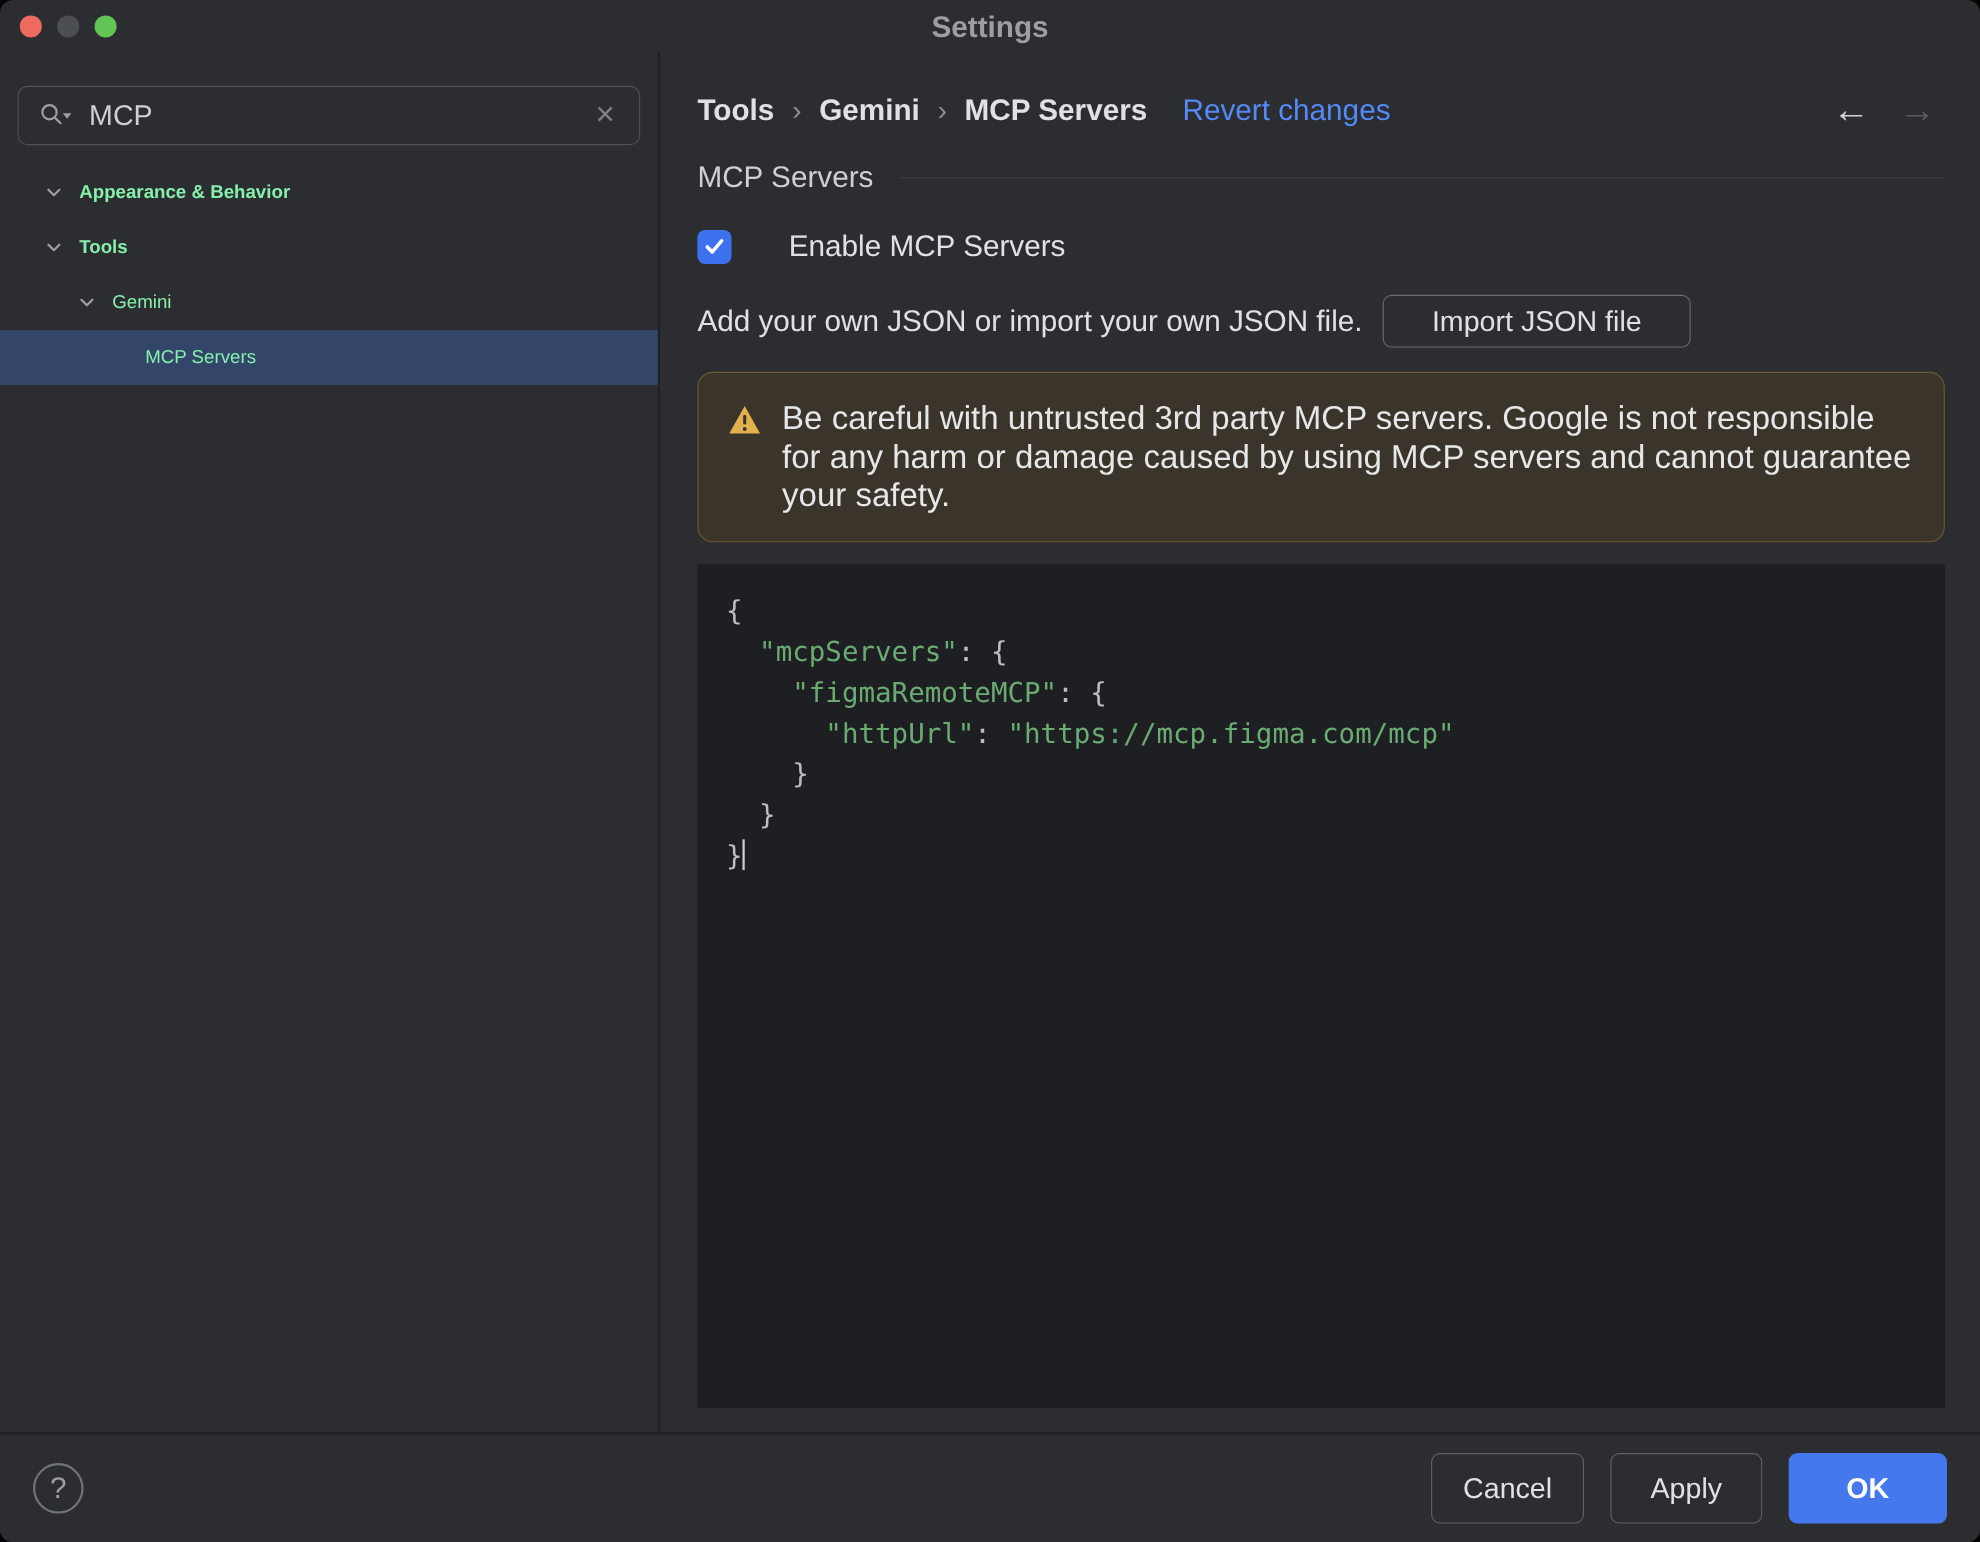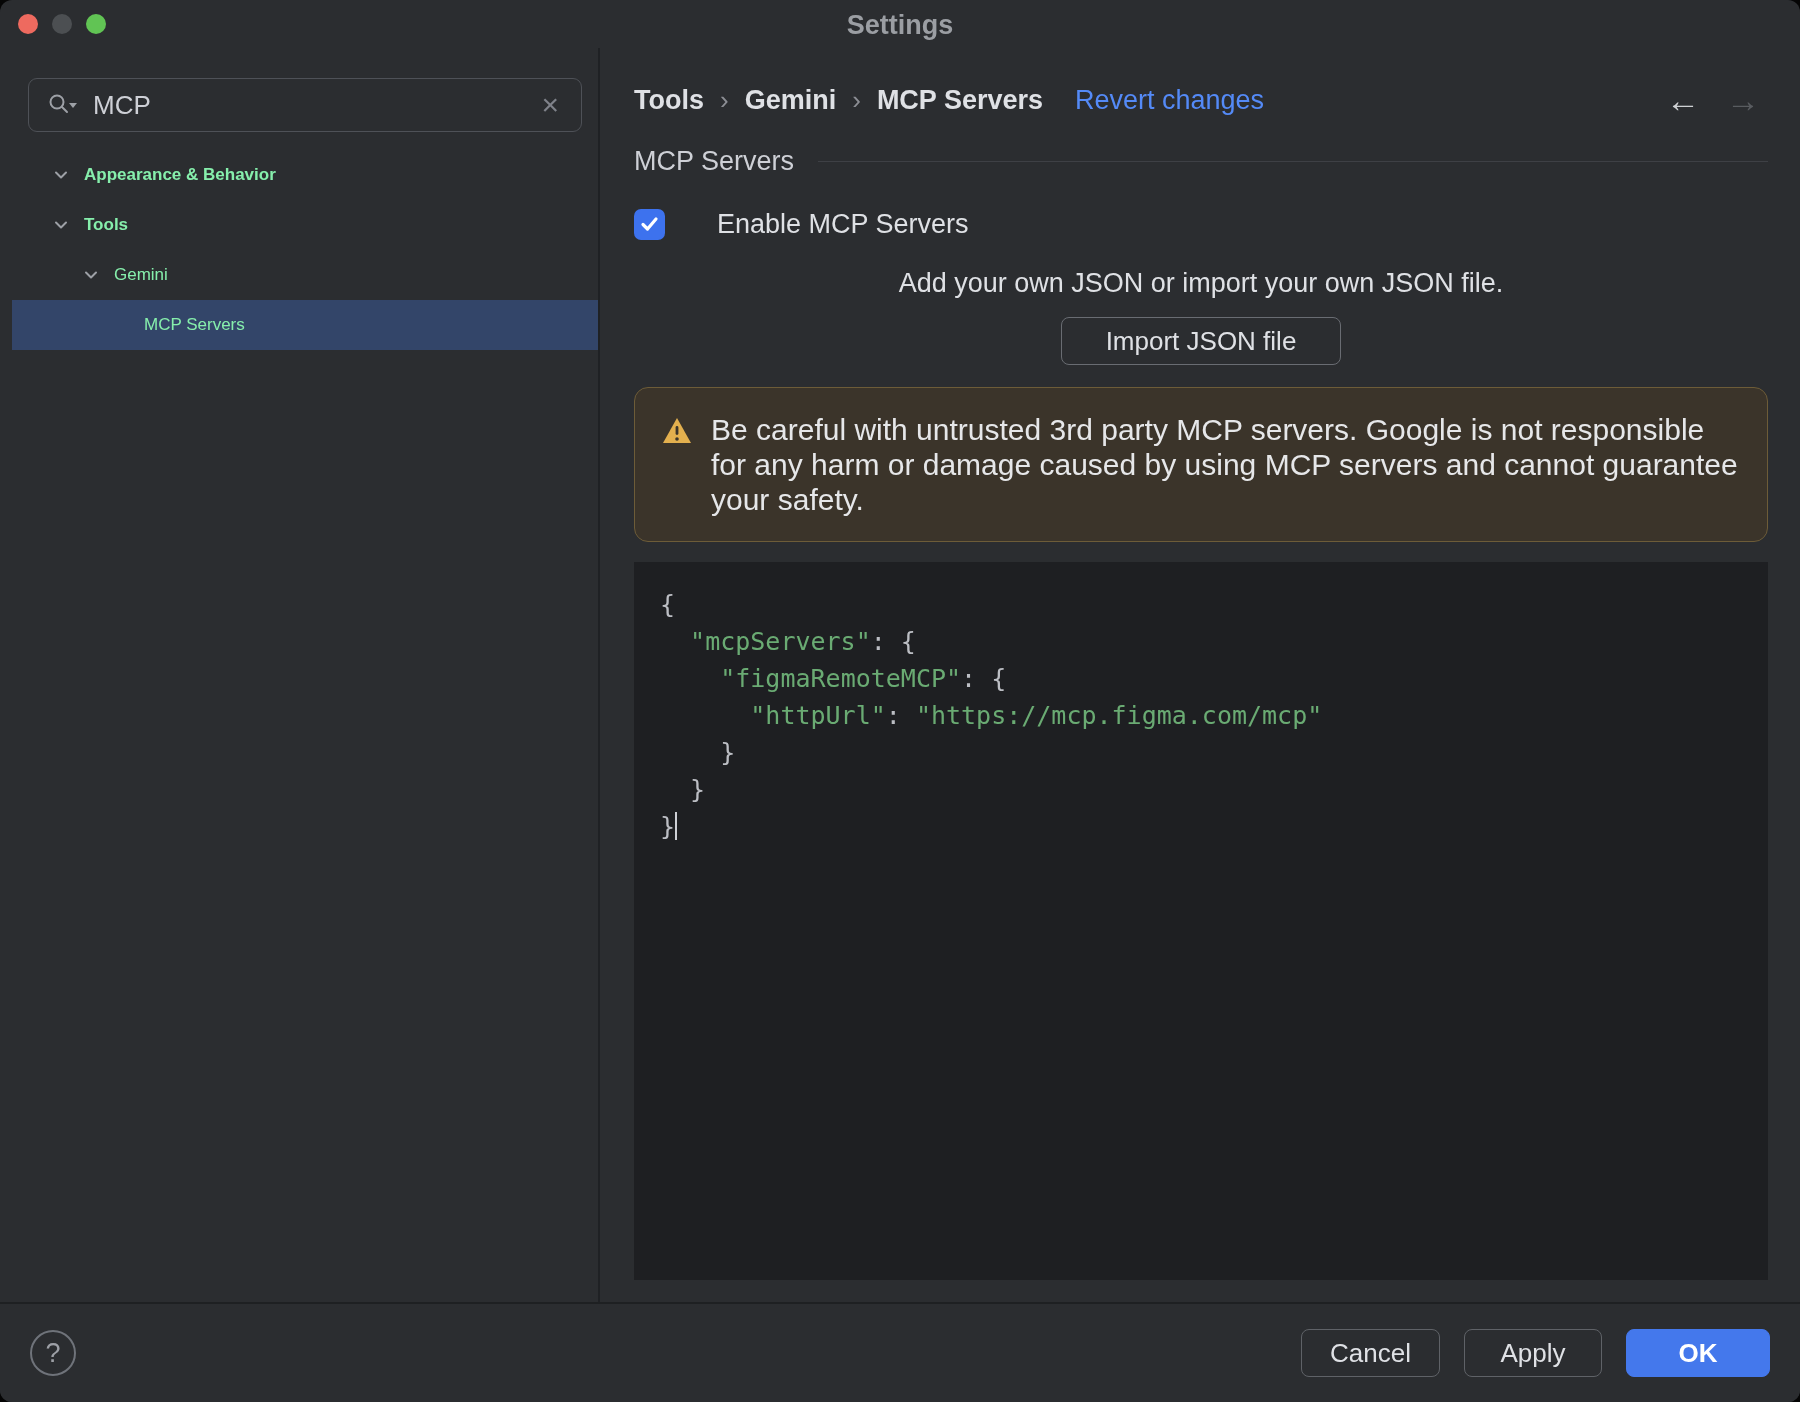--- a/index.html
+++ b/index.html
@@ -15,21 +15,21 @@
   .traffic-lights { position: absolute; left: 18px; top: 14px; display: flex; gap: 14px; }
   .tl { width: 20px; height: 20px; border-radius: 50%; display: inline-block; }
   .tl.red   { background: #ee6a5f; }
   .tl.gray  { background: #4c4f52; }
   .tl.green { background: #61c454; }
   .win-title { position: absolute; left: 0; right: 0; top: 10px; text-align: center;
     font-size: 27px; font-weight: 700; color: #9b9ea3; }
 
   
   .body-row { flex: 1 1 auto; display: flex; min-height: 0; }
-  .sidebar { width: 600px; flex: 0 0 600px; border-right: 2px solid #1f2124; padding-top: 30px; padding-left: 12px; }
+  .sidebar { width: 600px; flex: 0 0 600px; border-right: 2px solid #1f2124; padding-top: 30px; }
   .searchbox {
     margin: 0 16px; height: 54px; border: 1px solid #4e5157; border-radius: 9px;
     display: flex; align-items: center; padding: 0 18px; gap: 14px;
   }
   .searchbox input {
     flex: 1; background: transparent; border: none; outline: none;
     color: #ced0d6; font-size: 26px; font-family: "Liberation Sans", sans-serif;
   }
   .search-icon { display: flex; align-items: center; }
   .clear-icon { color: #7f828a; font-size: 30px; line-height: 1; cursor: default; padding: 0 4px; }
@@ -58,21 +58,21 @@
   .section-title { font-size: 27px; color: #ced0d6; white-space: nowrap; }
   .section-rule { flex: 1; height: 1px; background: #3e4045; margin-left: 24px; }
 
   .checkbox-row { margin-top: 32px; display: flex; align-items: center; gap: 18px; cursor: default; }
   .checkbox {
     width: 31px; height: 31px; border-radius: 7px; background: #3d72ee;
     display: flex; align-items: center; justify-content: center; flex: 0 0 31px;
   }
   .checkbox-label { font-size: 27px; color: #dfe1e5; margin-left: 34px; }
 
-  .import-row { margin-top: 28px; display: flex; align-items: center; gap: 18px; flex-direction: column; }
+  .import-row { margin-top: 28px; display: flex; align-items: center; gap: 18px; }
   .import-hint { font-size: 27px; color: #dfe1e5; }
   .btn {
     font-family: "Liberation Sans", sans-serif; font-size: 26px; color: #dfe1e5;
     background: transparent; border: 1px solid #696c72; border-radius: 8px;
     height: 48px; padding: 0 44px; cursor: pointer;
   }
 
   .warning-banner {
     margin-top: 22px; background: #3b342a; border: 1px solid #6d5c38; border-radius: 14px;
     padding: 24px 26px; display: flex; gap: 18px; align-items: flex-start;
@@ -97,21 +97,21 @@
   }
   .help-btn {
     width: 46px; height: 46px; border: 2px solid #6f737a; border-radius: 50%;
     display: flex; align-items: center; justify-content: center;
     color: #9da0a6; font-size: 27px; cursor: pointer;
   }
   .footer-buttons { margin-left: auto; display: flex; gap: 24px; align-items: center; }
   .footer-btn {
     font-family: "Liberation Sans", sans-serif; font-size: 26px; color: #dfe1e5;
     background: transparent; border: 1px solid #5f6267; border-radius: 8px;
-    height: 48px; min-width: 138px; padding: 0 28px; cursor: pointer;
+    height: 64px; min-width: 138px; padding: 0 28px; cursor: pointer;
   }
   .footer-btn.primary { background: #4478ec; border-color: #4478ec; color: #ffffff; min-width: 144px; font-weight: 600; }
 </style>
 </head>
 <body>
 
 <div class="window">
 
   <div class="titlebar">
     <div class="traffic-lights">

